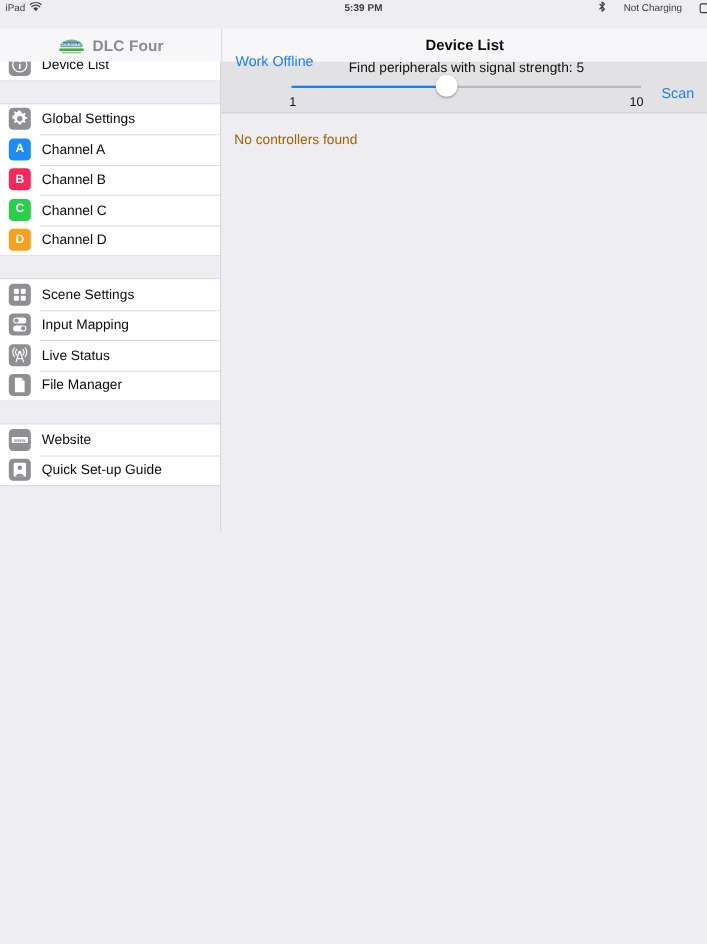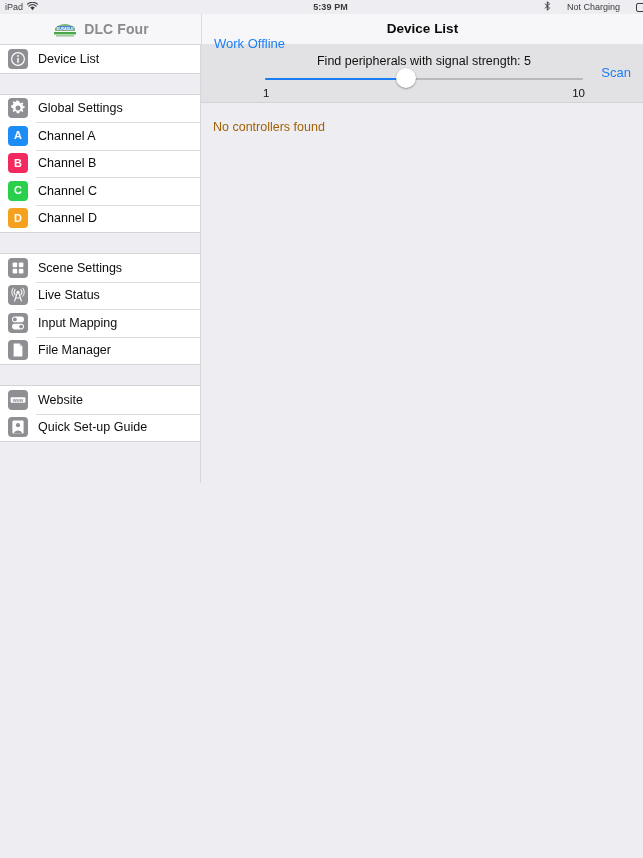--- a/index.html
+++ b/index.html
@@ -82,21 +82,21 @@
   .battery-fill {
     width: 100%;
     height: 100%;
     background: #3b3b3b;
     border-radius: 1px;
   }
 
   
   .header {
     position: absolute;
-    top: 14px; left: 0;
+    top: 26px; left: 0;
     width: 643px;
     height: 30px;
     z-index: 15;
   }
   .header-left {
     position: absolute;
     left: 0; top: 0;
     width: 201px;
     height: 30px;
     background: #f7f7f9;
@@ -430,41 +430,41 @@
             <rect x="4.6" y="10.8" width="4.6" height="4.6" rx="1" fill="#ffffff"></rect>
             <rect x="10.8" y="10.8" width="4.6" height="4.6" rx="1" fill="#ffffff"></rect>
           </svg>
         </span>
         <span class="row-label">Scene Settings</span>
       </div>
 
       <div class="row">
         <span class="row-icon icon-gray">
           <svg width="20" height="20" viewBox="0 0 20 20">
+            <rect x="4" y="3.6" width="12" height="5.6" rx="2.8" fill="#ffffff"></rect>
+            <circle cx="6.9" cy="6.4" r="1.9" fill="#8e8e93"></circle>
+            <rect x="4" y="10.8" width="12" height="5.6" rx="2.8" fill="#ffffff"></rect>
+            <circle cx="13.1" cy="13.6" r="1.9" fill="#8e8e93"></circle>
+          </svg>
+        </span>
+        <span class="row-label">Input Mapping</span>
+      </div>
+
+      <div class="row">
+        <span class="row-icon icon-gray">
+          <svg width="20" height="20" viewBox="0 0 20 20">
             <circle cx="10" cy="7.2" r="1.5" fill="#ffffff"></circle>
             <path d="M7.2 4.6 a4 4 0 0 0 0 5.2" stroke="#ffffff" stroke-width="1.1" fill="none" stroke-linecap="round"></path>
             <path d="M12.8 4.6 a4 4 0 0 1 0 5.2" stroke="#ffffff" stroke-width="1.1" fill="none" stroke-linecap="round"></path>
             <path d="M5.2 3.1 a6.2 6.2 0 0 0 0 8.2" stroke="#ffffff" stroke-width="1" fill="none" stroke-linecap="round"></path>
             <path d="M14.8 3.1 a6.2 6.2 0 0 1 0 8.2" stroke="#ffffff" stroke-width="1" fill="none" stroke-linecap="round"></path>
             <path d="M9 8.6 L6.6 16 M11 8.6 L13.4 16 M8.1 13 L11.9 13" stroke="#ffffff" stroke-width="1.1" fill="none" stroke-linecap="round"></path>
           </svg>
         </span>
         <span class="row-label">Live Status</span>
-      </div>
-
-      <div class="row">
-        <span class="row-icon icon-gray">
-          <svg width="20" height="20" viewBox="0 0 20 20">
-            <rect x="4" y="3.6" width="12" height="5.6" rx="2.8" fill="#ffffff"></rect>
-            <circle cx="6.9" cy="6.4" r="1.9" fill="#8e8e93"></circle>
-            <rect x="4" y="10.8" width="12" height="5.6" rx="2.8" fill="#ffffff"></rect>
-            <circle cx="13.1" cy="13.6" r="1.9" fill="#8e8e93"></circle>
-          </svg>
-        </span>
-        <span class="row-label">Input Mapping</span>
       </div>
 
       <div class="row">
         <span class="row-icon icon-gray">
           <svg width="20" height="20" viewBox="0 0 20 20">
             <path d="M5.6 3.4 L11.6 3.4 L14.4 6.3 L14.4 16.6 L5.6 16.6 Z" fill="#ffffff"></path>
             <path d="M11.6 3.4 L11.6 6.3 L14.4 6.3 Z" fill="#c9c9cd"></path>
           </svg>
         </span>
         <span class="row-label">File Manager</span>

